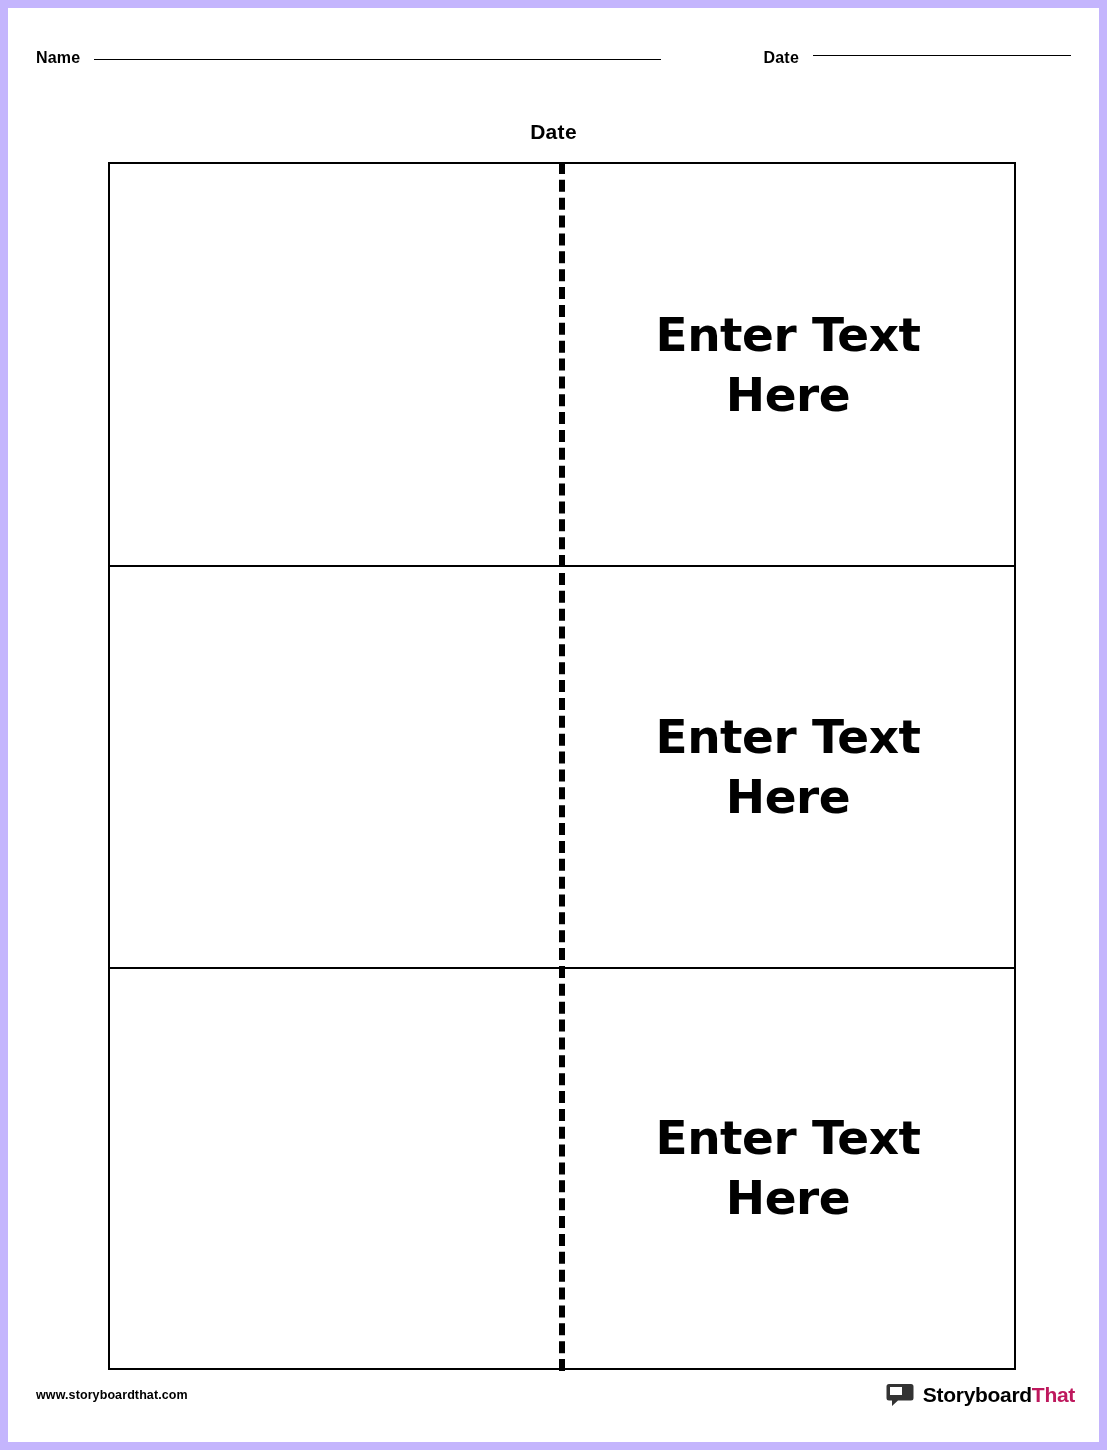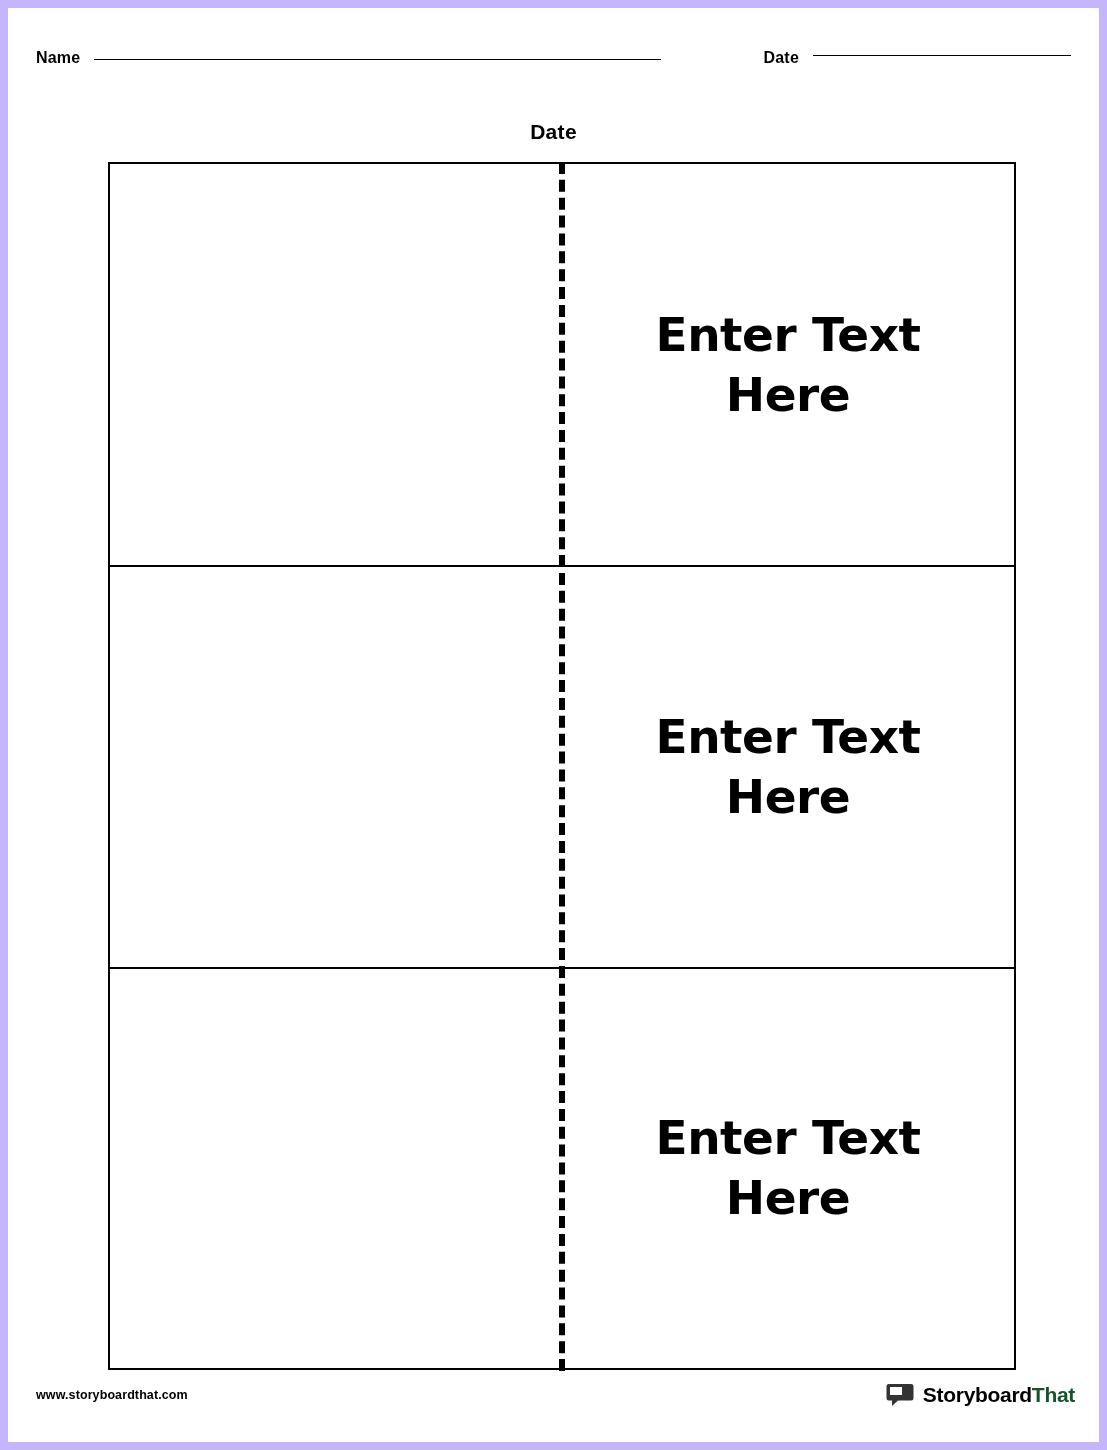--- a/index.html
+++ b/index.html
@@ -155,21 +155,21 @@
     width: 28px;
     height: 24px;
     display: block;
   }
   .brand-text {
     font-size: 21px;
     font-weight: bold;
     letter-spacing: -0.3px;
     white-space: nowrap;
   }
-  .brand-text .light { color: #14532d; font-weight: bold; }
+  .brand-text .light { color: #be185d; font-weight: bold; }
 </style>
 </head>
 <body>
 
 <div class="page">
   <div class="sheet">
 
     <div class="header-row">
       <div class="field field-name">
         <span class="field-label">Name</span>

